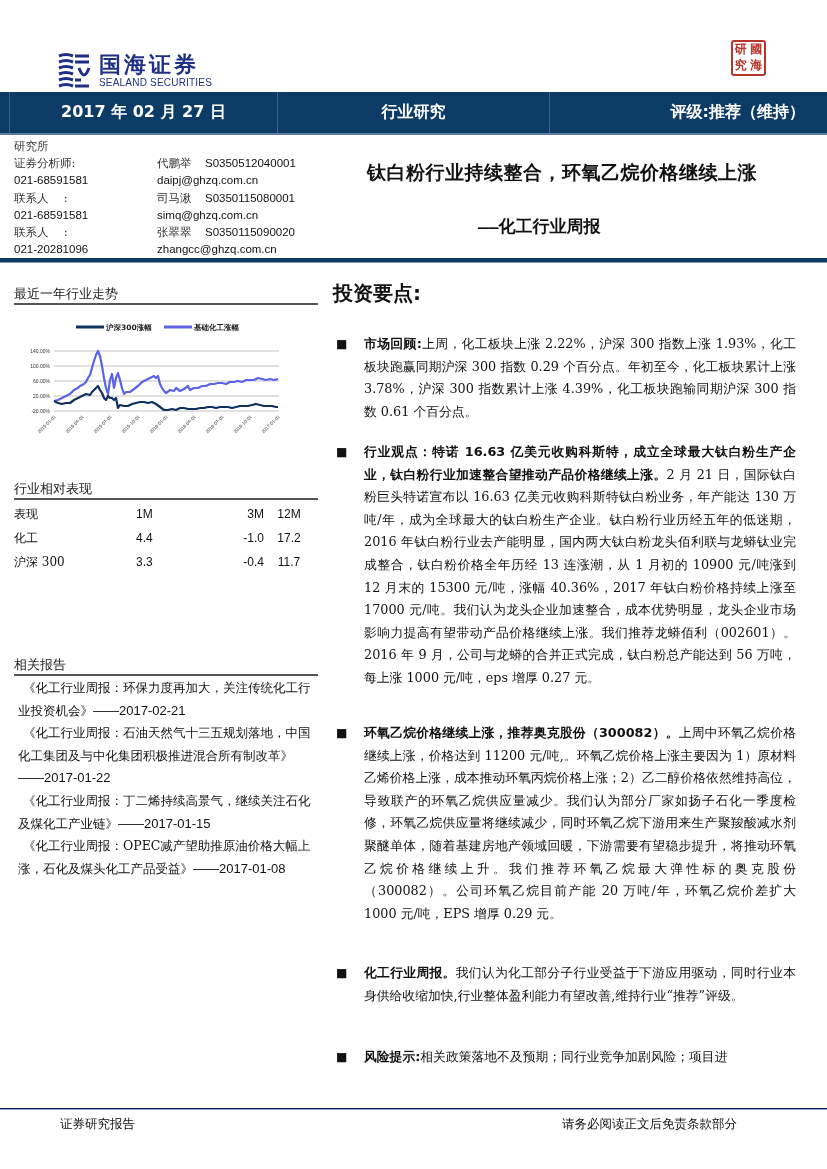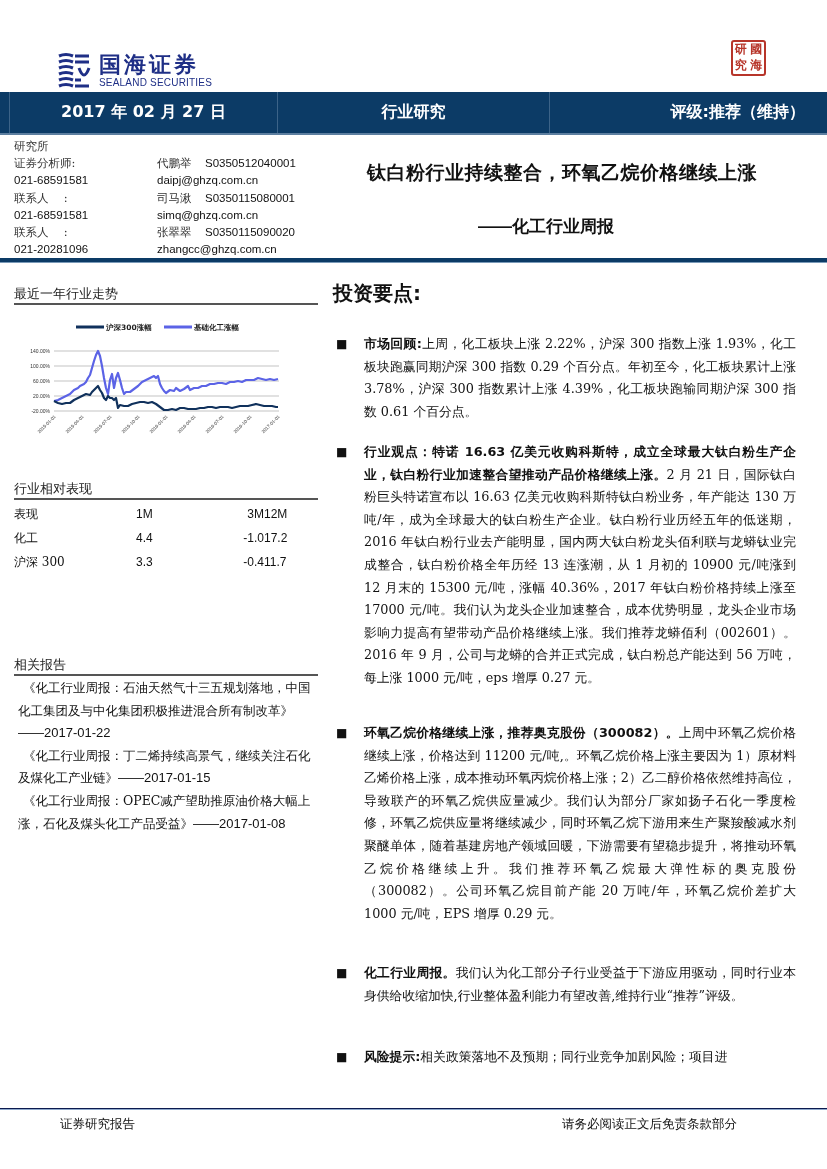--- a/index.html
+++ b/index.html
@@ -22,35 +22,35 @@
   .topbar .c3 { width: 277px; justify-content: flex-end; padding-right: 22px; border-right: none; }
 
   .contacts { position: absolute; left: 14px; top: 138px; width: 300px; font-size: 11.5px; line-height: 17.2px; }
   .contacts .row { display: flex; }
   .contacts .l { width: 143px; font-family: "Liberation Sans", sans-serif; }
   .contacts .l.cn, .contacts .r .cn { font-family: "DejaVu Serif", serif; color: #333; }
   .contacts .r { font-family: "Liberation Sans", sans-serif; }
   .contacts .r .name { display: inline-block; width: 48px; color: #333; font-family: "DejaVu Serif", serif; }
 
   .title { position: absolute; left: 337px; top: 160px; font-family: "DejaVu Sans", sans-serif; font-weight: bold; font-size: 19px; letter-spacing: 0.5px; margin-left: 30px; }
-  .subtitle { position: absolute; left: 478px; top: 215px; font-family: Liberation Sans, sans-serif; font-weight: bold; font-size: 17px; }
+  .subtitle { position: absolute; left: 478px; top: 215px; font-family: Liberation Mono, monospace; font-weight: bold; font-size: 17px; }
 
   .hdr-rule { position: absolute; left: 0; top: 258px; width: 827px; height: 5px; background: #0c3b66; border-bottom: 1px solid #7a9ab8; }
 
   .side-h { position: absolute; left: 14px; font-size: 13px; color: #222; }
   .side-rule { position: absolute; left: 14px; width: 304px; height: 2px; background: #555; }
 
   .chart { position: absolute; left: 14px; top: 318px; width: 290px; height: 160px; }
 
   .perf { position: absolute; left: 14px; top: 502px; width: 304px; font-size: 12px; }
   .perf .row { display: flex; height: 24px; align-items: center; }
   .perf .c0 { width: 122px; font-family: "DejaVu Serif", serif; }
   .perf .c1 { width: 40px; text-align: left; font-family: "Liberation Sans", sans-serif; }
   .perf .c2 { width: 88px; text-align: right; font-family: "Liberation Sans", sans-serif; }
-  .perf .c3 { width: 50px; text-align: left; font-family: "Liberation Sans", sans-serif; }
+  .perf .c3 { width: 50px; text-align: center; font-family: "Liberation Sans", sans-serif; }
 
   .reports { position: absolute; left: 18px; top: 677px; width: 300px; font-size: 12.5px; line-height: 22.6px; color: #111; }
   .reports .item { text-indent: 5px; }
   .reports .date { font-family: "Liberation Sans", sans-serif; font-size: 13px; }
 
   .main-h { position: absolute; left: 333px; top: 280px; font-family: "DejaVu Sans", sans-serif; font-weight: bold; font-size: 20px; }
 
   .bullet { position: absolute; left: 336px; width: 460px; display: flex; font-size: 12.8px; line-height: 22.6px; }
   .bullet .sq { width: 28px; flex: none; font-size: 12px; }
   .bullet .txt { flex: 1; text-align: justify; }
@@ -188,20 +188,21 @@
     <span class="c0">沪深 300</span>
     <span class="c1">3.3</span>
     <span class="c2">-0.4</span>
     <span class="c3">11.7</span>
   </div>
 </div>
 
 <div class="side-h" style="top:656px;">相关报告</div>
 <div class="side-rule" style="top:674px;"></div>
 <div class="reports">
+  <div class="item"><span>《化工行业周报：环保力度再加大，关注传统化工行业投资机会》</span><span class="date">——2017-02-21</span></div>
   <div class="item"><span>《化工行业周报：石油天然气十三五规划落地，中国化工集团及与中化集团积极推进混合所有制改革》</span><span class="date">——2017-01-22</span></div>
   <div class="item"><span>《化工行业周报：丁二烯持续高景气，继续关注石化及煤化工产业链》</span><span class="date">——2017-01-15</span></div>
   <div class="item"><span>《化工行业周报：OPEC减产望助推原油价格大幅上涨，石化及煤头化工产品受益》</span><span class="date">——2017-01-08</span></div>
 </div>
 
 <div class="main-h">投资要点:</div>
 
 <div class="bullet" style="top:333px;">
   <span class="sq">■</span>
   <div class="txt"><b>市场回顾:</b><span>上周，化工板块上涨 2.22%，沪深 300 指数上涨 1.93%，化工板块跑赢同期沪深 300 指数 0.29 个百分点。年初至今，化工板块累计上涨 3.78%，沪深 300 指数累计上涨 4.39%，化工板块跑输同期沪深 300 指数 0.61 个百分点。</span></div>

